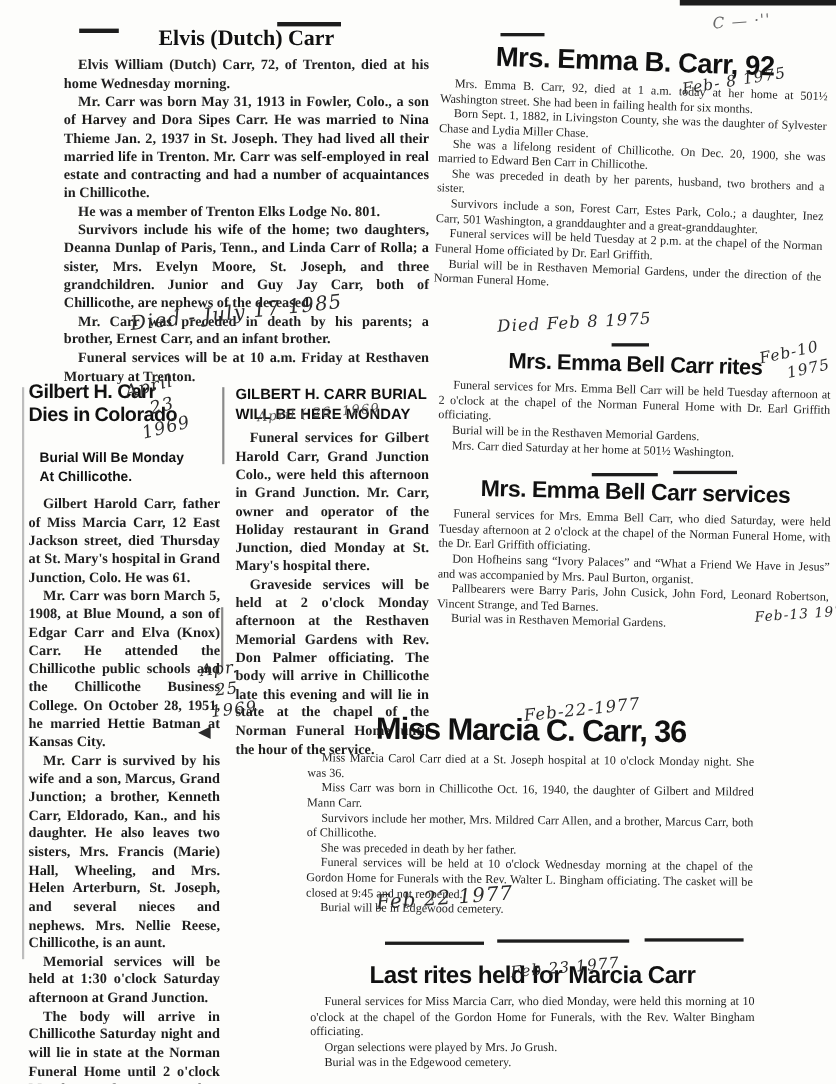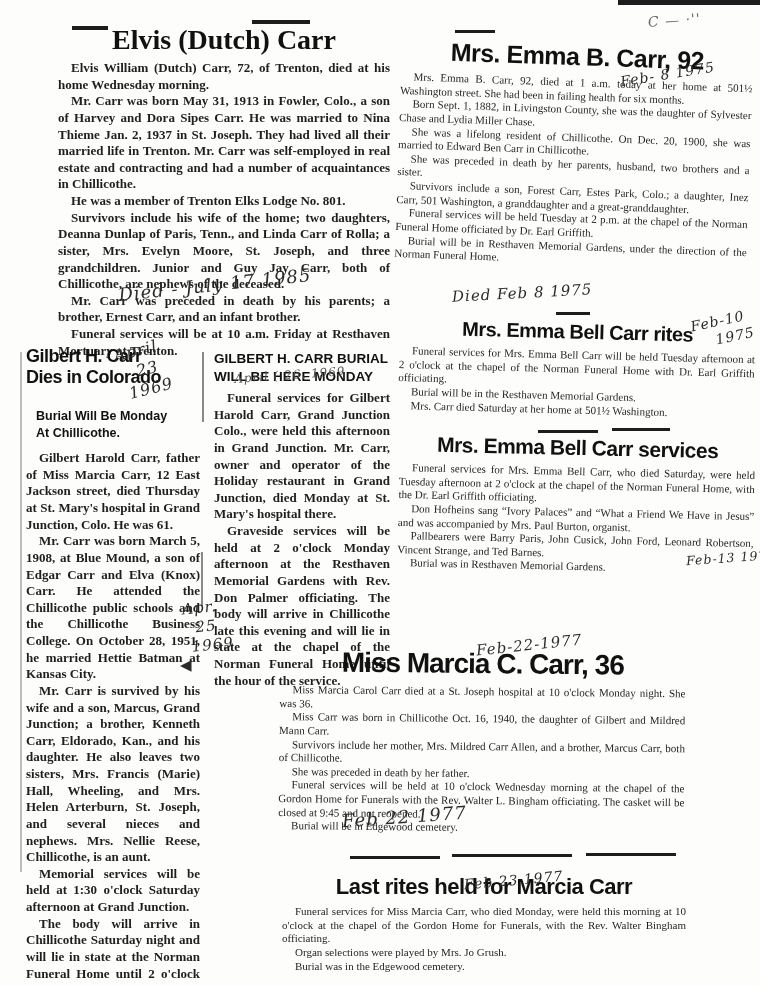--- a/index.html
+++ b/index.html
@@ -48,21 +48,21 @@
 <div class="mark" style="left:538px;top:430px;width:60px;height:3px;"></div>
 <div class="mark" style="left:612px;top:428px;width:58px;height:3px;"></div>
 <div class="mark" style="left:350px;top:856px;width:90px;height:3px;"></div>
 <div class="mark" style="left:452px;top:854px;width:120px;height:3px;"></div>
 <div class="mark" style="left:586px;top:853px;width:90px;height:3px;"></div>
 <div class="vrule" style="left:20px;top:352px;width:2px;height:520px;background:#bdbdbd;"></div>
 <div class="vrule" style="left:202px;top:352px;width:2px;height:70px;"></div>
 <div class="vrule" style="left:201px;top:552px;width:2px;height:54px;"></div>
 
 <section class="clipping" style="left:58px;top:24px;width:332px;">
-  <h1 class="hl-serif" style="font-size:28px;">Elvis (Dutch) Carr</h1>
+  <h1 class="hl-serif" style="font-size:20px;">Elvis (Dutch) Carr</h1>
   <div class="body b10">
     <p>Elvis William (Dutch) Carr, 72, of Trenton, died at his home Wednesday morning.</p>
     <p>Mr. Carr was born May 31, 1913 in Fowler, Colo., a son of Harvey and Dora Sipes Carr. He was married to Nina Thieme Jan. 2, 1937 in St. Joseph. They had lived all their married life in Trenton. Mr. Carr was self-employed in real estate and contracting and had a number of acquaintances in Chillicothe.</p>
     <p>He was a member of Trenton Elks Lodge No. 801.</p>
     <p>Survivors include his wife of the home; two daughters, Deanna Dunlap of Paris, Tenn., and Linda Carr of Rolla; a sister, Mrs. Evelyn Moore, St. Joseph, and three grandchildren. Junior and Guy Jay Carr, both of Chillicothe, are nephews of the deceased.</p>
     <p>Mr. Carr was preceded in death by his parents; a brother, Ernest Carr, and an infant brother.</p>
     <p>Funeral services will be at 10 a.m. Friday at Resthaven Mortuary at Trenton.</p>
   </div>
 </section>
 

